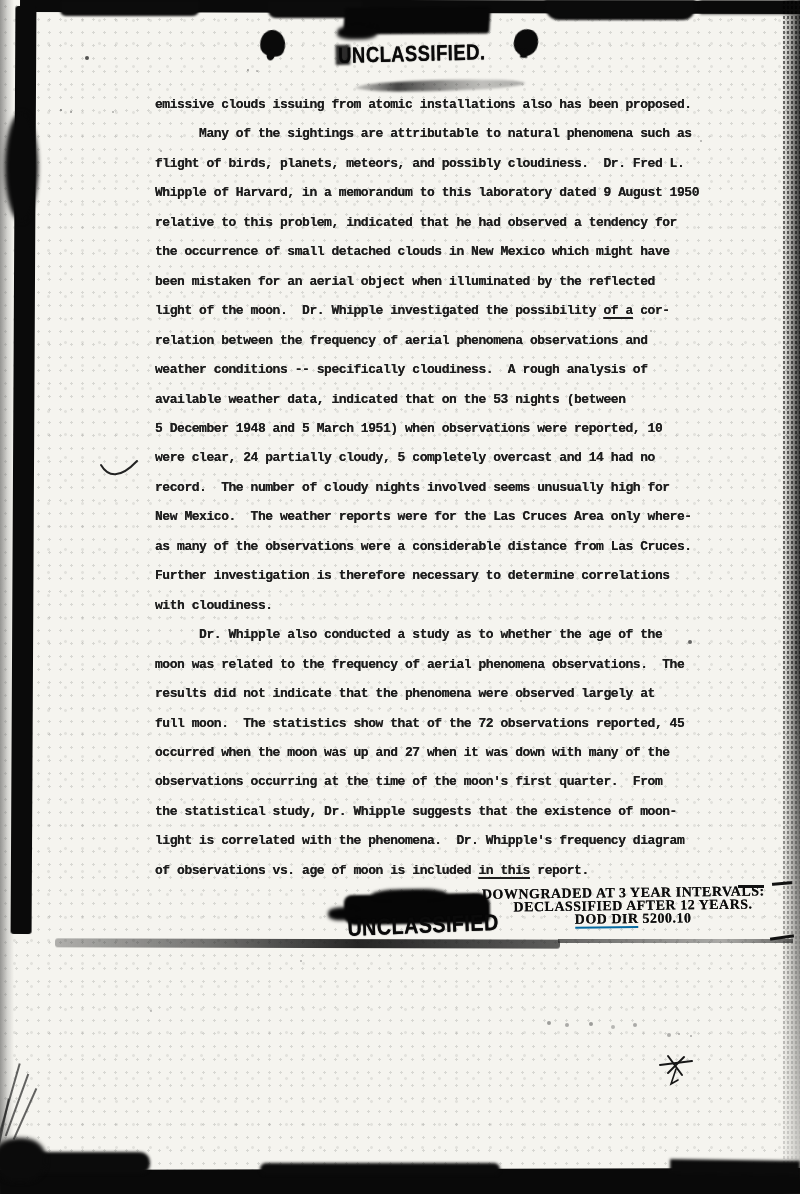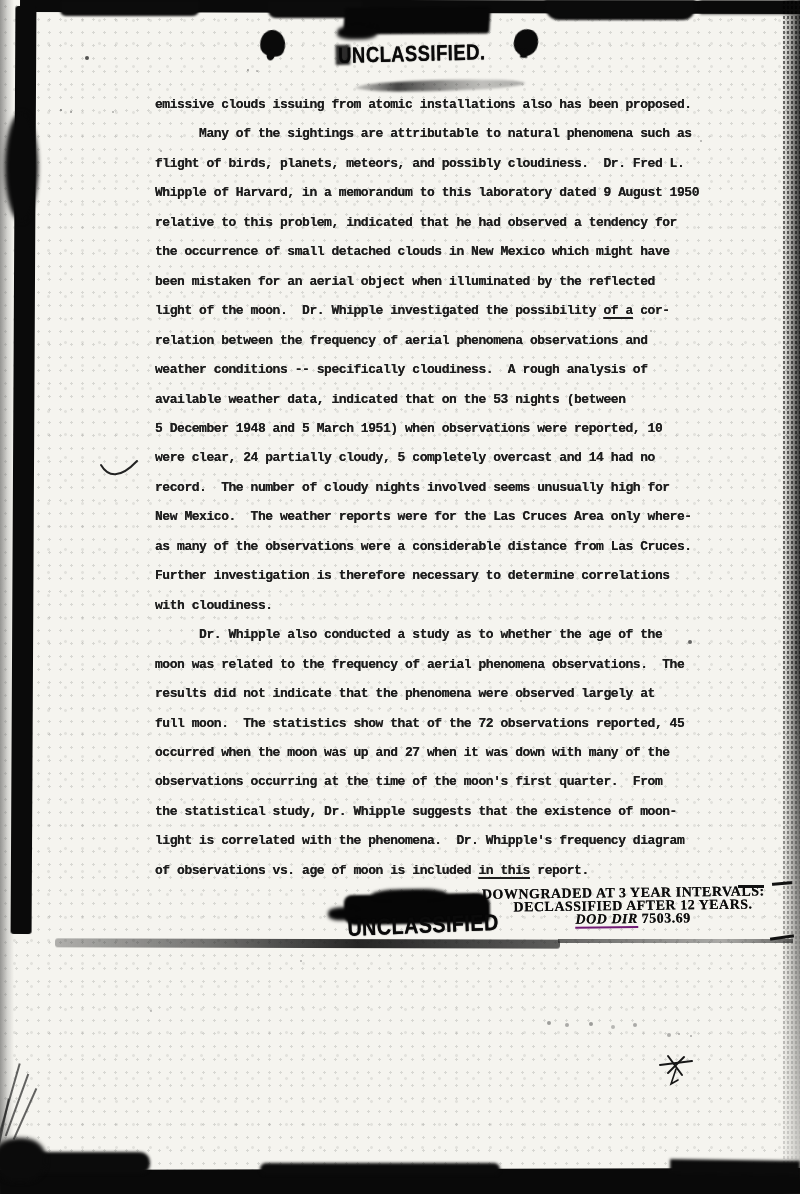--- a/index.html
+++ b/index.html
@@ -110,21 +110,21 @@
   .dash-c{left:770px; top:936px; width:24px; transform:rotate(-8deg);}
   
   .declass{
     position:absolute; left:482px; top:886px; width:302px;
     font-family:"Liberation Serif", serif; font-weight:bold; color:#0d0d0d;
     font-size:14px; line-height:13px; letter-spacing:.5px; white-space:nowrap;
     transform:rotate(-.7deg); text-shadow:0 0 .5px rgba(10,10,10,.8);
   }
   .declass .l2{text-align:center;}
   .declass .l3{text-align:center;}
-  .declass .dod{border-bottom:2px solid #701a75;font-style:italic;}
+  .declass .dod{border-bottom:2px solid #0369a1;}
   
   .body-text{
     position:absolute; left:143px; top:90px;
     font-family:"Liberation Mono", monospace; font-weight:bold;
     font-size:13px; letter-spacing:-.45px; line-height:29.45px;
     color:#1d1d1d; white-space:pre; text-shadow:0 0 .4px rgba(20,20,20,.85);margin-left:12px;
   }
   .body-text u{text-decoration-thickness:1.5px; text-underline-offset:3px;font-family:Liberation Mono, monospace;}
   
   .check-svg{position:absolute; left:98px; top:455px;}
@@ -164,21 +164,21 @@
 
   <div class="body-text"><div>emissive clouds issuing from atomic installations also has been proposed.</div><div>      Many of the sightings are attributable to natural phenomena such as</div><div>flight of birds, planets, meteors, and possibly cloudiness.  Dr. Fred L.</div><div>Whipple of Harvard, in a memorandum to this laboratory dated 9 August 1950</div><div>relative to this problem, indicated that he had observed a tendency for</div><div>the occurrence of small detached clouds in New Mexico which might have</div><div>been mistaken for an aerial object when illuminated by the reflected</div><div>light of the moon.  Dr. Whipple investigated the possibility <u>of a</u> cor-</div><div>relation between the frequency of aerial phenomena observations and</div><div>weather conditions -- specifically cloudiness.  A rough analysis of</div><div>available weather data, indicated that on the 53 nights (between</div><div>5 December 1948 and 5 March 1951) when observations were reported, 10</div><div>were clear, 24 partially cloudy, 5 completely overcast and 14 had no</div><div>record.  The number of cloudy nights involved seems unusually high for</div><div>New Mexico.  The weather reports were for the Las Cruces Area only where-</div><div>as many of the observations were a considerable distance from Las Cruces.</div><div>Further investigation is therefore necessary to determine correlations</div><div>with cloudiness.</div><div>      Dr. Whipple also conducted a study as to whether the age of the</div><div>moon was related to the frequency of aerial phenomena observations.  The</div><div>results did not indicate that the phenomena were observed largely at</div><div>full moon.  The statistics show that of the 72 observations reported, 45</div><div>occurred when the moon was up and 27 when it was down with many of the</div><div>observations occurring at the time of the moon's first quarter.  From</div><div>the statistical study, Dr. Whipple suggests that the existence of moon-</div><div>light is correlated with the phenomena.  Dr. Whipple's frequency diagram</div><div>of observations vs. age of moon is included <u>in this</u> report.</div></div>
 
   <svg class="check-svg" width="42" height="30" viewBox="0 0 42 30">
     <path d="M3,10 C10,22 22,24 39,6" fill="none" stroke="#222" stroke-width="2" stroke-linecap="round"></path>
   </svg>
 
   <div class="declass">
     <div class="l1">DOWNGRADED AT 3 YEAR INTERVALS:</div>
     <div class="l2">DECLASSIFIED AFTER 12 YEARS.</div>
-    <div class="l3"><span class="dod">DOD DIR</span> <span>7503.69</span></div>
+    <div class="l3"><span class="dod">DOD DIR</span> <span>5200.10</span></div>
   </div>
   <div class="dash dash-a"></div>
   <div class="dash dash-b"></div>
   <div class="redaction-bottom"></div>
   <div class="stamp-bottom">UNCLASSIFIED</div>
   <div class="smudge-bottom"></div>
   <div class="smudge-bottom-right"></div>
   <div class="dash dash-c"></div>
 
   <svg class="star-svg" width="40" height="36" viewBox="0 0 40 36">

